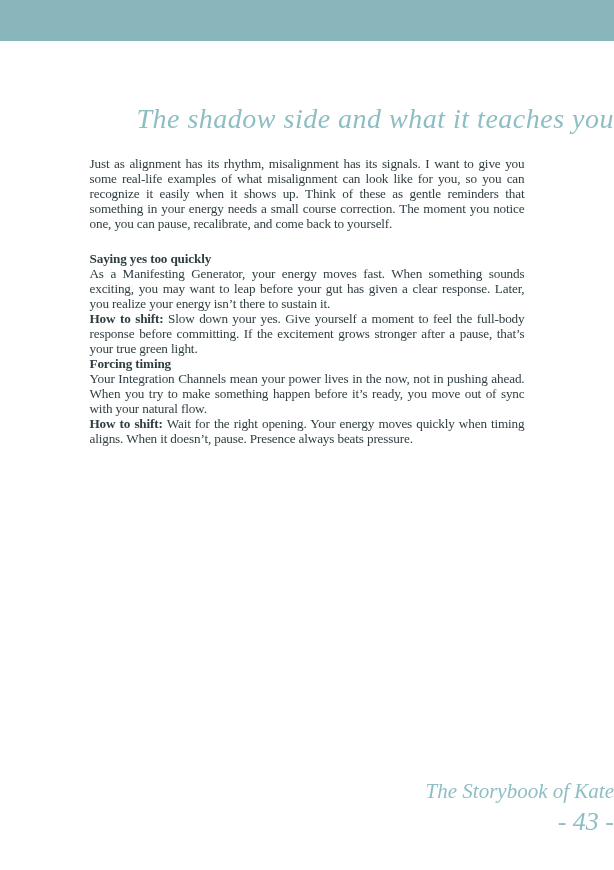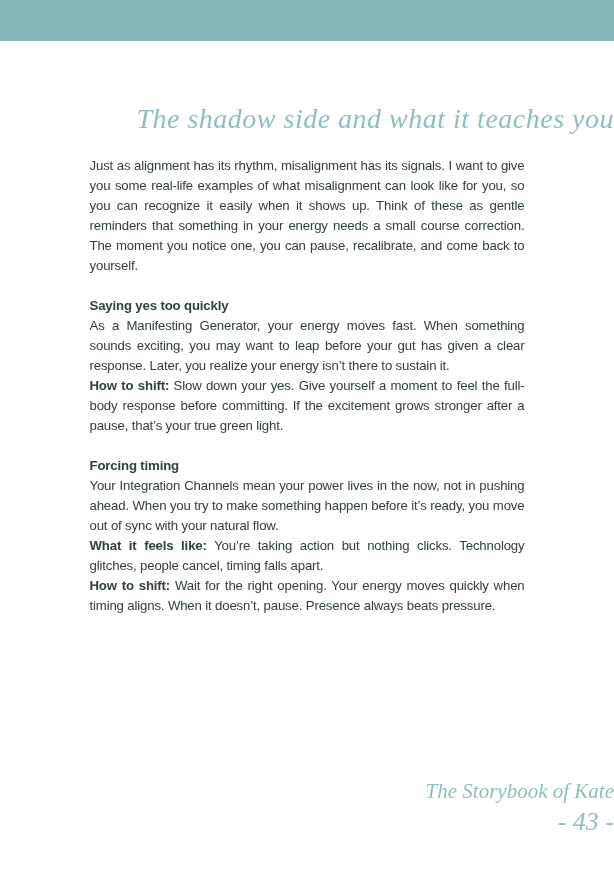--- a/index.html
+++ b/index.html
@@ -27,27 +27,28 @@
     font-weight:400;
     font-size:28px;
     letter-spacing:0.5px;
     color:var(--heading-teal,#8cbec4);
   }
   .content{
     width:435px;
     margin:21px auto 0 auto;
     color:var(--body-text,#2f3e41);
     font-size:13.2px;
-    line-height:20px;
+    line-height:15px;
     letter-spacing:-0.15px;
     text-align:justify;
+    font-family:Liberation Serif, serif;
   }
   .content p{margin:0;}
   .intro{margin-bottom:20px !important;}
-  .section{margin-top:20px;}
+  .section{}
   .section-heading{
     font-weight:bold;
     text-align:left;
   }
   .lead{font-weight:bold;}
   .footer{
     position:absolute;
     top:779px;left:0;
     width:100%;
     text-align:right;
@@ -79,21 +80,20 @@
 
   <div class="section">
     <p class="section-heading">Saying yes too quickly</p>
     <p>As a Manifesting Generator, your energy moves fast. When something sounds exciting, you may want to leap before your gut has given a clear response. Later, you realize your energy isn’t there to sustain it.</p>
     <p><b class="lead">How to shift:</b> <span>Slow down your yes. Give yourself a moment to feel the full-body response before committing. If the excitement grows stronger after a pause, that’s your true green light.</span></p>
   </div>
 
   <div class="section">
     <p class="section-heading">Forcing timing</p>
     <p>Your Integration Channels mean your power lives in the now, not in pushing ahead. When you try to make something happen before it’s ready, you move out of sync with your natural flow.</p>
-    <p><b class="lead">What it feels like:</b> <span>You’re taking action but nothing clicks. Technology glitches, people cancel, timing falls apart.</span></p>
     <p><b class="lead">How to shift:</b> <span>Wait for the right opening. Your energy moves quickly when timing aligns. When it doesn’t, pause. Presence always beats pressure.</span></p>
   </div>
 
 </div>
 
 <div class="footer">
   <p class="book-title">The Storybook of Kate</p>
   <p class="page-number">- 43 -</p>
 </div>
 

